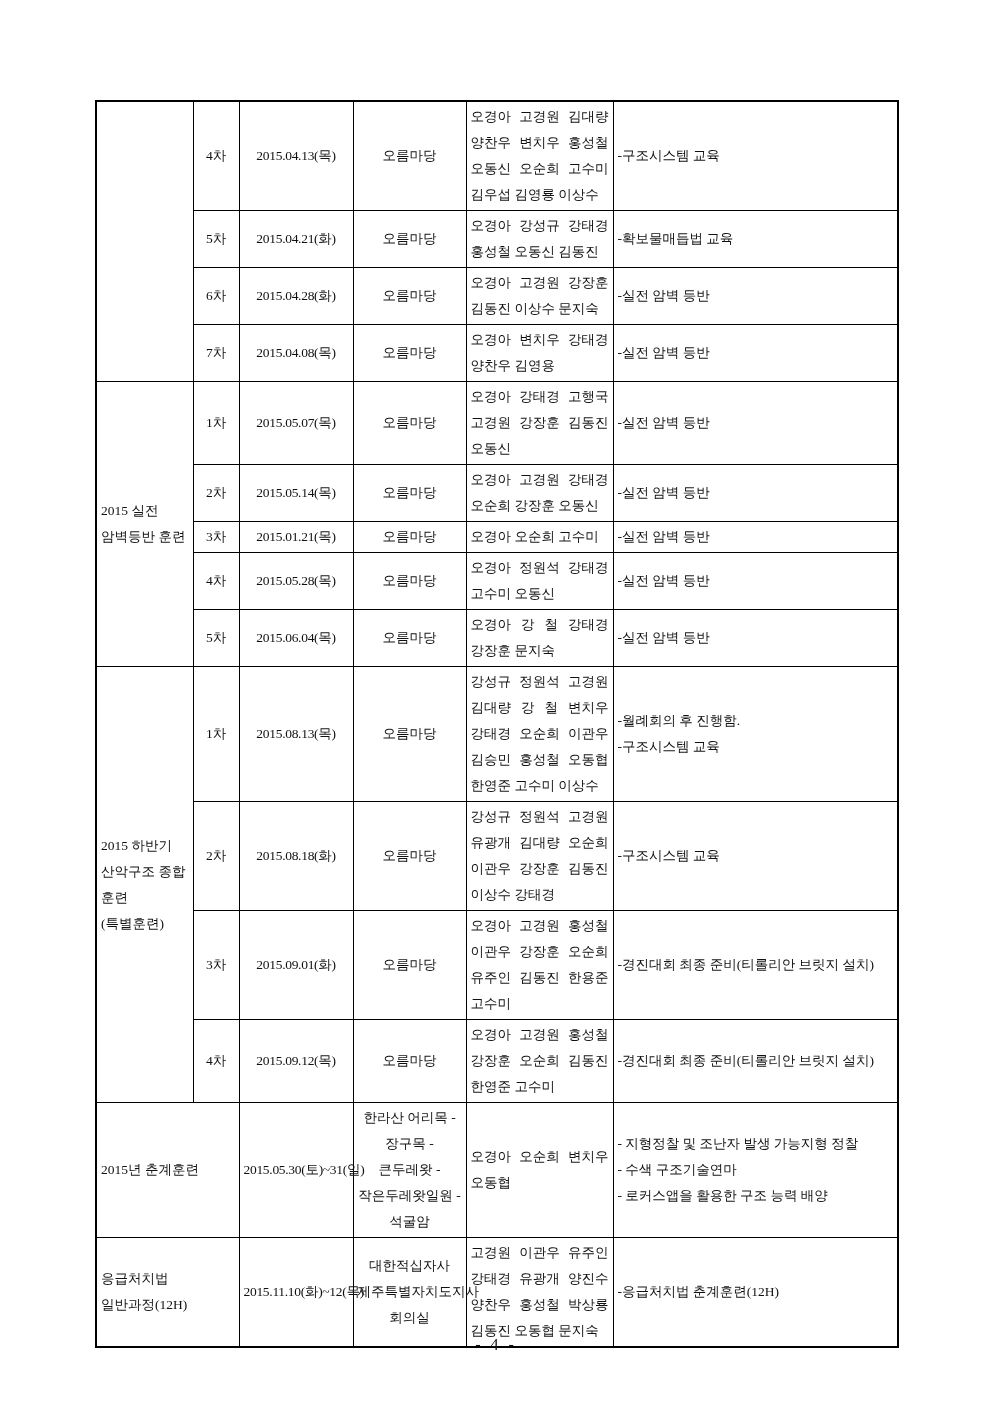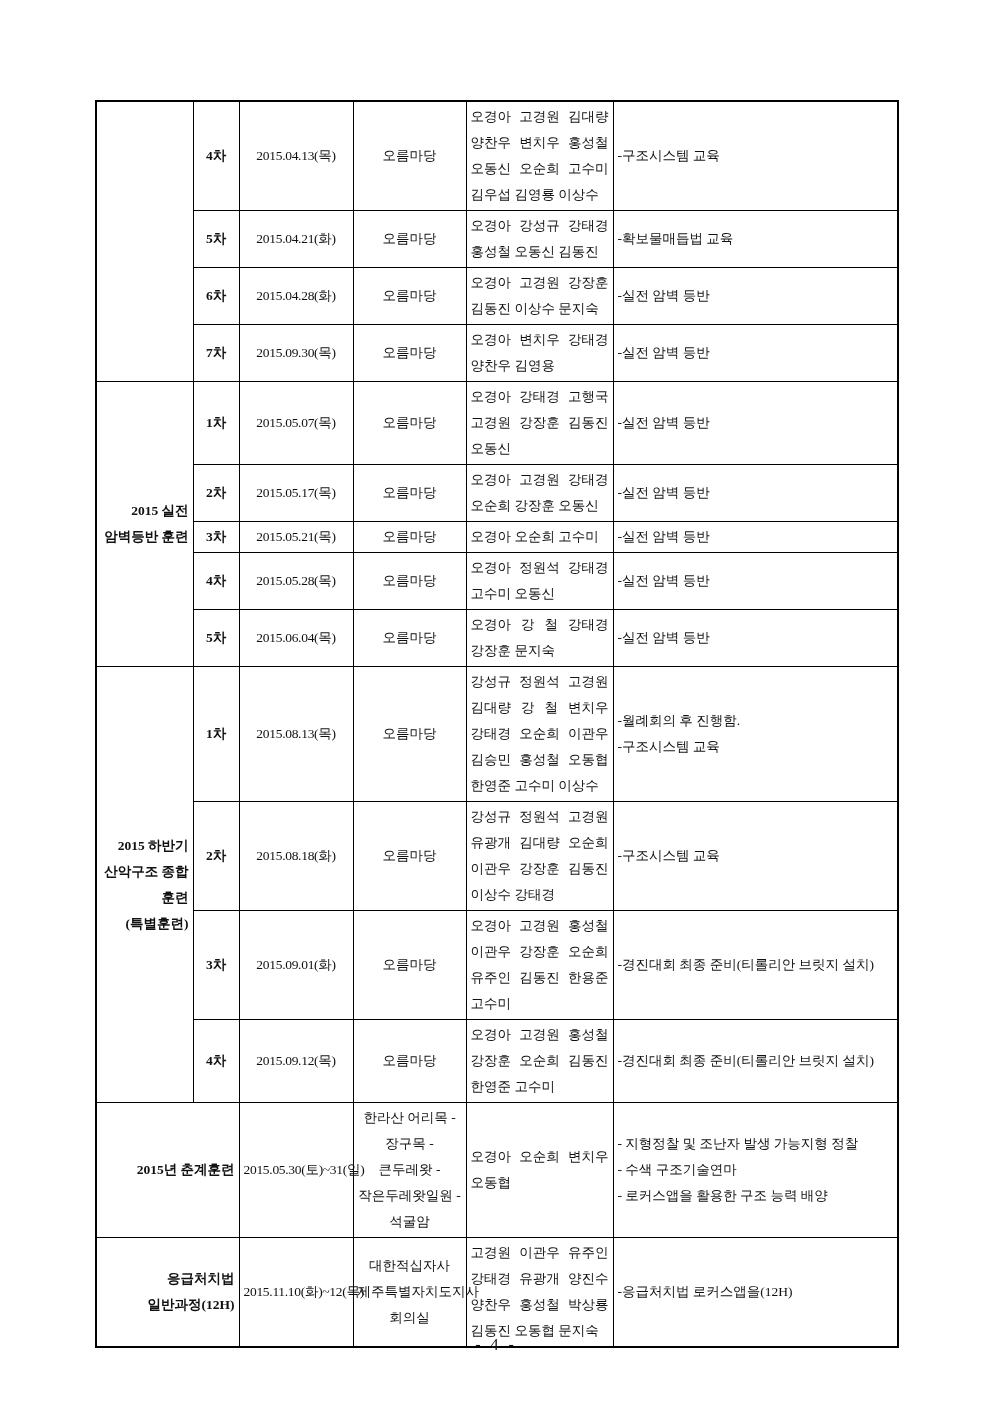--- a/index.html
+++ b/index.html
@@ -28,27 +28,27 @@
   table.schedule td {
     border: 1px solid #000000;
     vertical-align: middle;
     padding: 2px 4px;
     font-size: 13.5px;
     line-height: 26px;
     white-space: pre-line;
     word-break: keep-all;
   }
   td.category {
-    font-weight: bold;
-    text-align: right;
+    font-weight: normal;
+    text-align: left;
     padding: 2px 2px;
     font-size: 13px;
   }
   td.session {
-    font-weight: bold;
+    font-weight: normal;
     text-align: center;
     padding: 2px 1px;
   }
   td.date {
     text-align: center;
     font-size: 11.5px;
     letter-spacing: -0.3px;
     white-space: nowrap;
     padding: 2px 1px;
   }
@@ -110,44 +110,44 @@
         </tr>
         <tr>
           <td class="session">6차</td>
           <td class="date">2015.04.28(화)</td>
           <td class="location">오름마당</td>
           <td class="participants">오경아 고경원 강장훈 김동진 이상수 문지숙</td>
           <td class="notes">-실전 암벽 등반</td>
         </tr>
         <tr>
           <td class="session">7차</td>
-          <td class="date">2015.09.30(목)</td>
+          <td class="date">2015.04.08(목)</td>
           <td class="location">오름마당</td>
           <td class="participants">오경아 변치우 강태경 양찬우 김영용</td>
           <td class="notes">-실전 암벽 등반</td>
         </tr>
         <tr>
           <td class="category" rowspan="5">2015 실전
 암벽등반 훈련</td>
           <td class="session">1차</td>
           <td class="date">2015.05.07(목)</td>
           <td class="location">오름마당</td>
           <td class="participants">오경아 강태경 고행국 고경원 강장훈 김동진 오동신</td>
           <td class="notes">-실전 암벽 등반</td>
         </tr>
         <tr>
           <td class="session">2차</td>
-          <td class="date">2015.05.17(목)</td>
+          <td class="date">2015.05.14(목)</td>
           <td class="location">오름마당</td>
           <td class="participants">오경아 고경원 강태경 오순희 강장훈 오동신</td>
           <td class="notes">-실전 암벽 등반</td>
         </tr>
         <tr>
           <td class="session">3차</td>
-          <td class="date">2015.05.21(목)</td>
+          <td class="date">2015.01.21(목)</td>
           <td class="location">오름마당</td>
           <td class="participants">오경아 오순희 고수미</td>
           <td class="notes">-실전 암벽 등반</td>
         </tr>
         <tr>
           <td class="session">4차</td>
           <td class="date">2015.05.28(목)</td>
           <td class="location">오름마당</td>
           <td class="participants">오경아 정원석 강태경 고수미 오동신</td>
           <td class="notes">-실전 암벽 등반</td>
@@ -205,19 +205,19 @@
 - 로커스앱을 활용한 구조 능력 배양</td>
         </tr>
         <tr>
           <td class="category" rowspan="1" colspan="2">응급처치법
 일반과정(12H)</td>
           <td class="date">2015.11.10(화)~12(목)</td>
           <td class="location">대한적십자사
 제주특별자치도지사
 회의실</td>
           <td class="participants">고경원 이관우 유주인 강태경 유광개 양진수 양찬우 홍성철 박상룡 김동진 오동협 문지숙</td>
-          <td class="notes">-응급처치법 로커스앱을(12H)</td>
+          <td class="notes">-응급처치법 춘계훈련(12H)</td>
         </tr>
       </tbody>
   </table>
 </div>
 
 <div class="page-number">- 4 -</div>
 
 </body></html>

